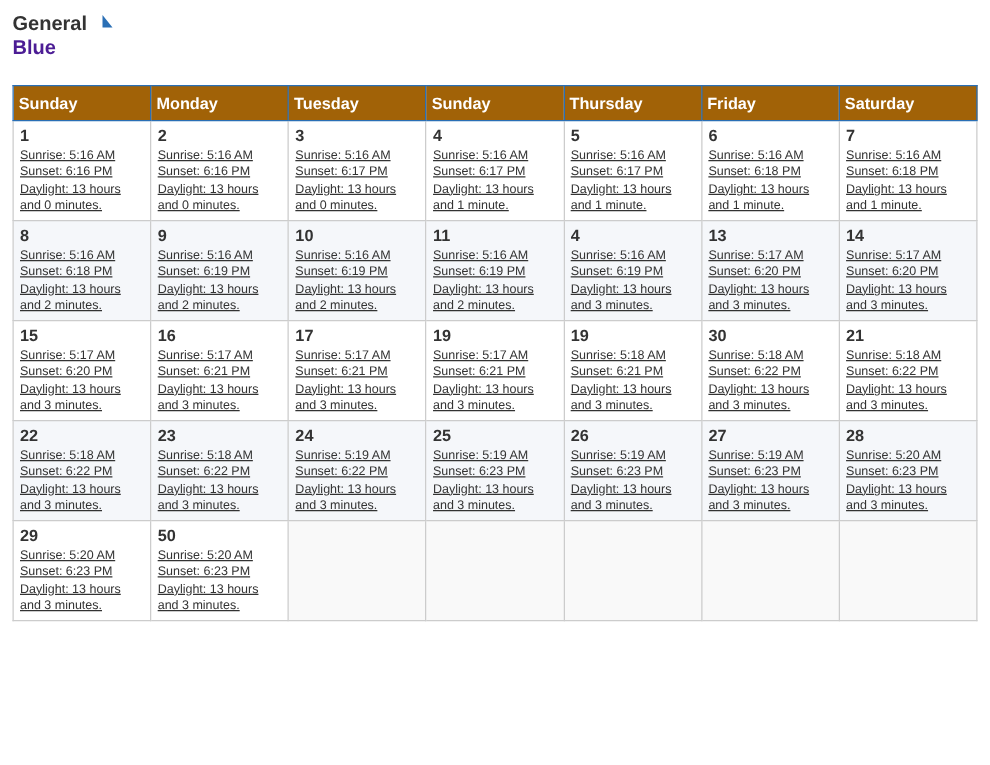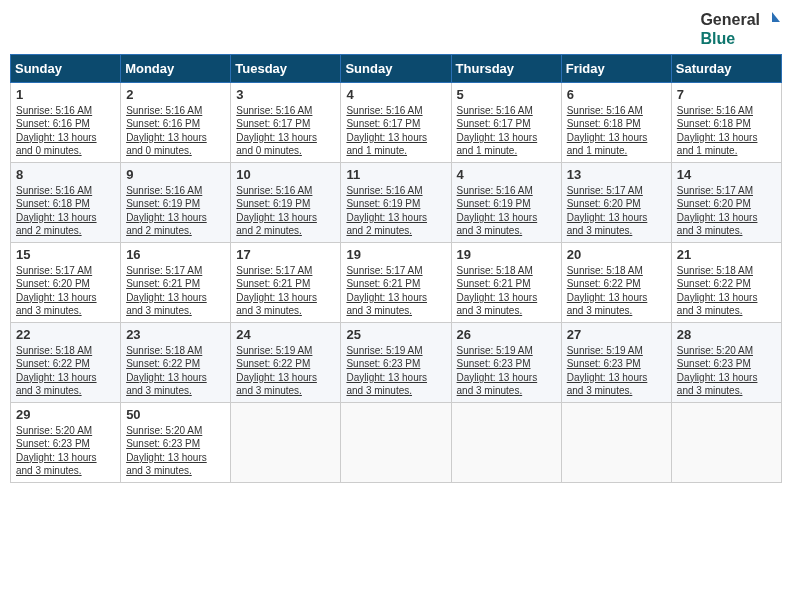--- a/index.html
+++ b/index.html
@@ -5,23 +5,23 @@
     * { box-sizing: border-box; margin: 0; padding: 0; }
     body {
       font-family: Arial, sans-serif;
       background: #fff;
       width: 792px;
       min-height: 612px;
       padding: 10px;
     }
     .header-area {
       display: flex;
-      justify-content: flex-end;
+      justify-content: flex-start;
       align-items: flex-start;
-      margin-bottom: 6px;
+      margin-bottom: 20px;
     }
     .logo {
       display: flex;
       align-items: center;
       gap: 4px;
     }
     .title-area {
       text-align: right;
     }
     .month-title {
@@ -32,21 +32,21 @@
     .subtitle {
       font-size: 14px;
       color: #555;
     }
     .calendar {
       width: 100%;
       border-collapse: collapse;
       border: 1px solid #ccc;
     }
     .calendar th {
-      background: #0c4a6e;
+      background: #a16207;
       color: #fff;
       font-size: 13px;
       font-weight: bold;
       padding: 6px 4px;
       text-align: left;
       border: 1px solid #2a6fb5;
     }
     .calendar td {
       vertical-align: top;
       border: 1px solid #ccc;
@@ -81,21 +81,21 @@
 
 <div class="header-area">
   <div class="logo">
   <div style="display:flex;flex-direction:column;line-height:1.1;">
     <div style="display:flex;align-items:center;gap:2px;">
       <span style="font-size:16px;font-weight:bold;color:#333;">General</span>
       <svg width="20" height="20" viewBox="0 0 20 20">
         <polygon points="10,2 18,12 10,12" fill="#2a6fb5"></polygon>
       </svg>
     </div>
-    <span style="font-size:16px;font-weight:bold;color:#0f766e;">Blue</span>
+    <span style="font-size:16px;font-weight:bold;color:#4c1d95;">Blue</span>
   </div>
 </div>
   <div class="title-area">
     <div class="month-title"></div>
     <div class="subtitle"></div>
   </div>
 </div>
 
 <table class="calendar">
   <thead>
@@ -185,21 +185,21 @@
         </td>
         <td>
           <span class="day-num">19</span>
           <div class="day-info">Sunrise: 5:17 AM<br>Sunset: 6:21 PM<br>Daylight: 13 hours and 3 minutes.</div>
         </td>
         <td>
           <span class="day-num">19</span>
           <div class="day-info">Sunrise: 5:18 AM<br>Sunset: 6:21 PM<br>Daylight: 13 hours and 3 minutes.</div>
         </td>
         <td>
-          <span class="day-num">20</span>
+          <span class="day-num">30</span>
           <div class="day-info">Sunrise: 5:18 AM<br>Sunset: 6:22 PM<br>Daylight: 13 hours and 3 minutes.</div>
         </td>
         <td>
           <span class="day-num">21</span>
           <div class="day-info">Sunrise: 5:18 AM<br>Sunset: 6:22 PM<br>Daylight: 13 hours and 3 minutes.</div>
         </td>
       </tr>
       <tr>
         <td>
           <span class="day-num">22</span>

